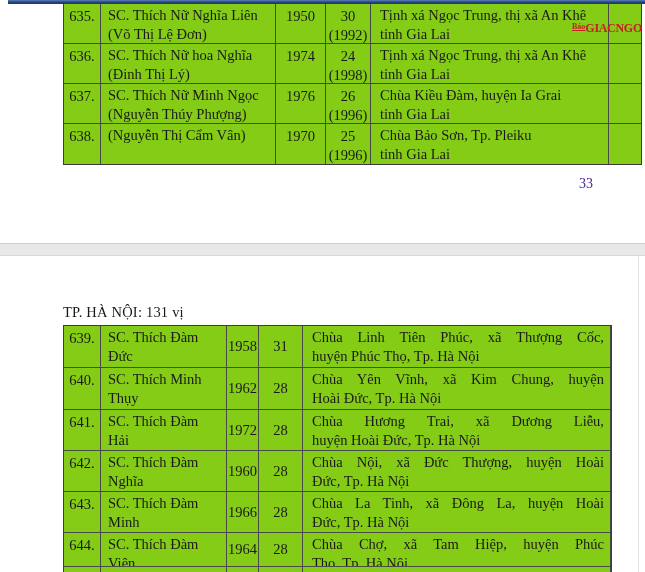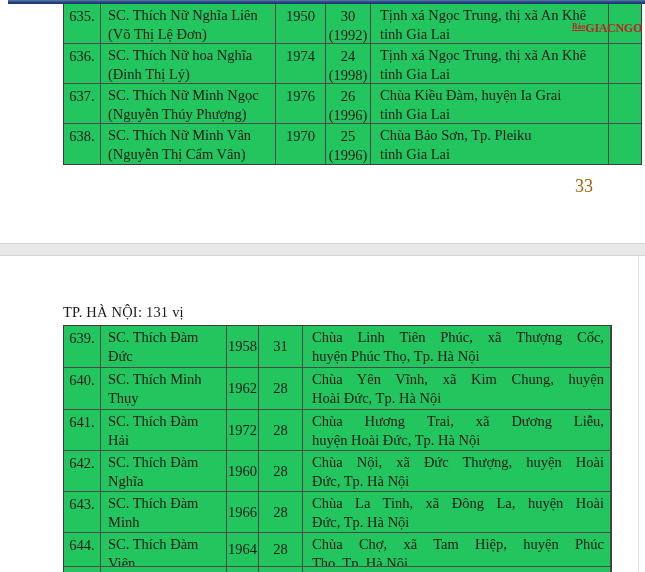--- a/index.html
+++ b/index.html
@@ -7,21 +7,21 @@
     width:645px;height:572px;position:relative;overflow:hidden;
     background:#ffffff;
     font-family:"Liberation Serif","DejaVu Serif",serif;
     color:#1a1a1a;
   }
   .abs{position:absolute;}
   
   #blue-bar{left:8px;top:0;width:637px;height:4px;
     background:linear-gradient(#5b7fb5 0%,#24427c 55%,#1d3a6b 100%);}
   
-  .tbl{display:grid;background:#22c55e;}
+  .tbl{display:grid;background:#84cc16;}
   #table1{left:63px;top:4px;
     grid-template-columns:37px 175px 50px 45px 238px 32px;
     grid-template-rows:40px 40px 40px 40px;
     border-left:1.5px solid #3c3c3c;border-right:1.5px solid #3c3c3c;
     border-bottom:1.5px solid #3c3c3c;}
   #table2{left:63px;top:325px;
     grid-template-columns:37px 126px 32px 44px 308px;
     grid-template-rows:42px 42px 41px 41px 41px 34px 6px;
     border-left:1.5px solid #3c3c3c;border-right:1.5px solid #3c3c3c;
     border-top:1.5px solid #3c3c3c;}
@@ -33,21 +33,21 @@
   .namecell{padding:2px 4px 8px 7px;}
   .ctr{text-align:center;padding-top:3px;}
   .vctr{display:flex;align-items:center;justify-content:center;padding-top:0;}
   .addrcell{padding:2px 6px 0 9px;}
   .addr1-j{text-align:justify;text-align-last:justify;}
   
   #page-gap{left:0;top:243px;width:645px;height:13px;background:#e8e8e8;
     border-top:1px solid #cfcfcf;border-bottom:1px solid #d8d8d8;box-sizing:border-box;}
   
   #page-number{left:540px;top:176px;width:53px;text-align:right;
-    font-size:18px;color:#a16207;}
+    font-size:14px;color:#4c1d95;}
   
   #section-heading{left:63px;top:304px;font-weight:normal;font-size:14.5px;
     letter-spacing:.2px;white-space:nowrap;}
   
   #watermark{left:572px;top:18px;color:#c32121;font-weight:bold;white-space:nowrap;}
   #watermark .wm-prefix{font-size:8px;vertical-align:3px;letter-spacing:0;text-decoration:underline;}
   #watermark .wm-name{font-size:12px;letter-spacing:-0.3px;margin-top:16px;}
   
   #page-edge-line{left:638px;top:256px;width:1px;height:316px;background:#e3e3e3;}
 </style>
@@ -101,21 +101,20 @@
     <div>(1996)</div>
   </div>
   <div class="c addrcell">
     <div>Chùa Kiều Đàm, huyện Ia Grai</div>
     <div>tỉnh Gia Lai</div>
   </div>
   <div class="c noR"></div>
 
   <div class="c num noB">638.</div>
   <div class="c namecell noB">
-    <div>SC. Thích Nữ Minh Vân</div>
     <div>(Nguyễn Thị Cẩm Vân)</div>
   </div>
   <div class="c ctr noB">1970</div>
   <div class="c ctr noB">
     <div>25</div>
     <div>(1996)</div>
   </div>
   <div class="c addrcell noB">
     <div>Chùa Bảo Sơn, Tp. Pleiku</div>
     <div>tỉnh Gia Lai</div>

